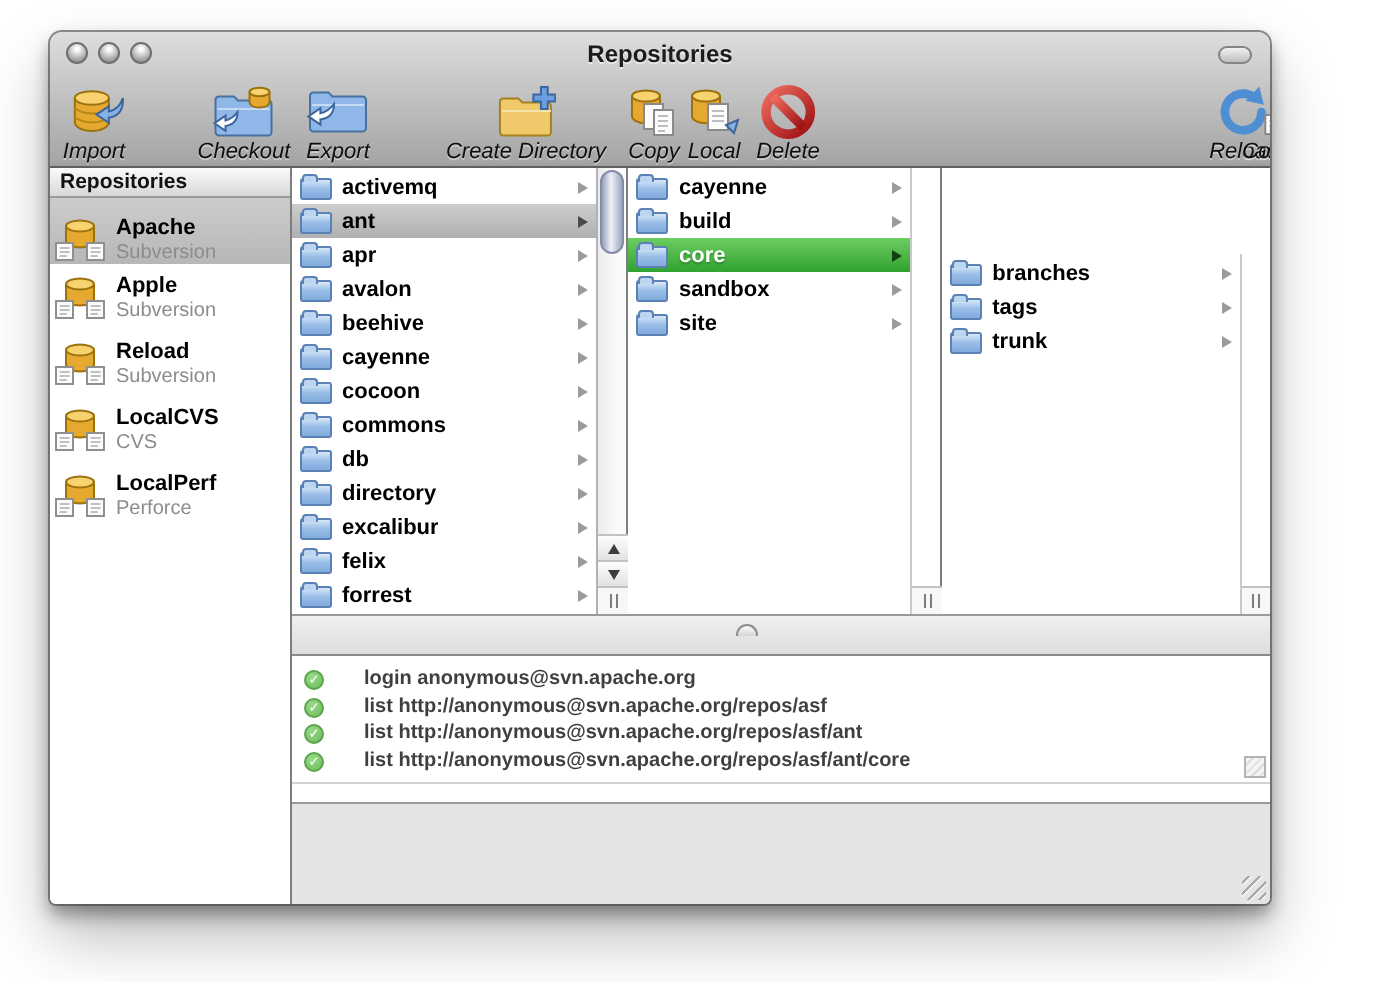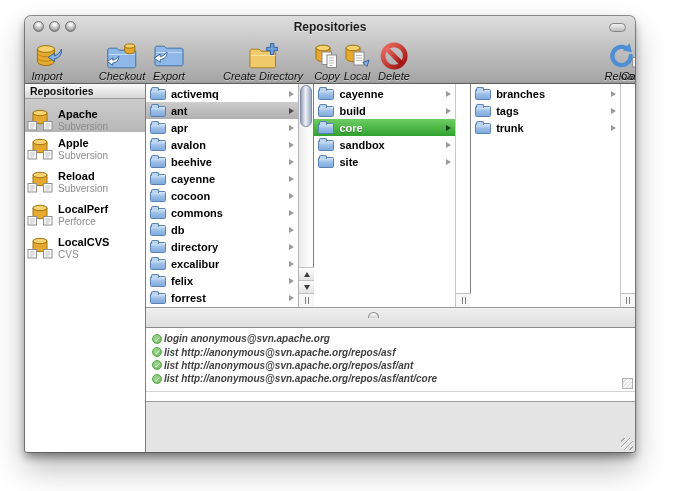--- a/index.html
+++ b/index.html
@@ -36,21 +36,21 @@
   .sb-header{height:15px;background:linear-gradient(#fbfbfb,#d7d7d7);border-bottom:1px solid #9a9a9a;
     font-size:10.5px;font-weight:bold;color:#111;line-height:14px;padding-left:5px;}
   .repo-row{height:33px;display:flex;align-items:center;gap:5px;padding-left:2px;}
   .repo-row.selected{background:linear-gradient(#cccccc,#b7b7b7);align-items:flex-end;}
   .repo-txt{display:flex;flex-direction:column;}
   .repo-name{font-size:11px;font-weight:bold;color:#000;line-height:13px;}
   .repo-type{font-size:10px;color:#8c8c8c;line-height:11px;}
 
   .browser{position:absolute;left:121px;right:0;top:0;height:223px;background:#fff;display:flex;}
   .col{position:relative;display:flex;border-right:1px solid #7e7e7e;}
-  .col.c1{width:185px;} .col.c2{width:172px;} .col.c3{width:180px;border-right:none;}
+  .col.c1{width:185px;} .col.c2{width:172px;} .col.c3{width:180px;border-right:none;margin-top:43px;}
   .col-list{flex:1;padding-top:1px;overflow:hidden;}
   .row{height:17px;display:flex;align-items:center;padding:0 4px 0 4px;font-size:11px;
     font-weight:bold;color:#000;}
   .row .rname{margin-left:5px;white-space:nowrap;overflow:hidden;}
   .row.sel-gray{background:linear-gradient(#cdcdcd,#b0b0b0);}
   .row.sel-green{background:linear-gradient(#6ecd62,#2fa22f);color:#fff;text-shadow:0 1px 1px rgba(0,60,0,.35);}
   .arrow{margin-left:auto;width:0;height:0;border-left:5px solid #9b9b9b;
     border-top:3.5px solid transparent;border-bottom:3.5px solid transparent;flex:none;}
   .row.sel-gray .arrow{border-left-color:#4a4a4a;}
   .row.sel-green .arrow{border-left-color:#123f12;}
@@ -74,21 +74,21 @@
   .colresize i{width:1px;height:7px;background:#7d7d7d;}
 
   .splitter{position:absolute;left:121px;right:0;top:223px;height:20px;
     background:linear-gradient(#efefef,#dedede);border-top:1px solid #9a9a9a;}
   .dimple{position:absolute;left:222px;top:4px;width:11px;height:6px;border-radius:6px 6px 0 0;
     border:1px solid #8d8d8d;border-bottom:none;background:linear-gradient(#fafafa,#d5d5d5);}
 
   .log{position:absolute;left:121px;right:0;top:243px;height:75px;background:#fff;
     border-top:1px solid #8a8a8a;border-bottom:1px solid #9a9a9a;}
   .log-lines{padding:4px 0 0 6px;}
-  .log-line{display:flex;align-items:center;gap:2px;height:13.4px;font-style:italic;}
+  .log-line{display:flex;align-items:flex-end;gap:20px;height:13.4px;}
   .log-text{font-size:10px;font-weight:bold;color:#3f3f3f;white-space:nowrap;}
   .check{width:10px;height:10px;border-radius:50%;background:radial-gradient(circle at 35% 30%,#9ad98b,#6cbd5b);
     border:1px solid #5aa44c;color:#fff;font-size:7px;line-height:9px;text-align:center;flex:none;}
   .log-corner{position:absolute;right:2px;bottom:12px;width:11px;height:11px;border:1px solid #b3b3b3;
     background:repeating-linear-gradient(135deg,#f4f4f4 0 2px,#dcdcdc 2px 3px);}
   .log-hstrip{position:absolute;left:0;right:0;bottom:0;height:10px;background:#fff;border-top:1px solid #d2d2d2;}
 
   .bottomarea{position:absolute;left:121px;right:0;top:318px;bottom:0;background:#e4e4e4;}
   .grip{position:absolute;right:2px;bottom:2px;width:12px;height:12px;
     background:repeating-linear-gradient(135deg,transparent 0 2px,#a7a7a7 2px 3px,#f0f0f0 3px 4px);}
@@ -281,37 +281,37 @@
       <div class="repo-row">
         <svg width="26" height="24" viewBox="0 0 26 24">
           <path d="M6 5 V12.5 c0 1.8 3 3.2 7 3.2 s7-1.4 7-3.2 V5" fill="#e5a930" stroke="#9c720e"></path>
           <ellipse cx="13" cy="5" rx="7" ry="2.7" fill="#f7d26f" stroke="#9c720e"></ellipse>
           <rect x="1" y="13.5" width="8.5" height="8.5" fill="#fbfbfb" stroke="#8f8f8f"></rect>
           <path d="M2.8 16 h5 M2.8 18 h5 M2.8 20 h3.6" stroke="#c0c0c0"></path>
           <rect x="16.5" y="13.5" width="8.5" height="8.5" fill="#fbfbfb" stroke="#8f8f8f"></rect>
           <path d="M18.3 16 h5 M18.3 18 h5 M18.3 20 h3.6" stroke="#c0c0c0"></path>
         </svg>
         <div class="repo-txt">
-          <span class="repo-name">LocalPerf</span>
-          <span class="repo-type">Perforce</span>
+          <span class="repo-name">LocalCVS</span>
+          <span class="repo-type">CVS</span>
         </div>
       </div>
 
       <div class="repo-row">
         <svg width="26" height="24" viewBox="0 0 26 24">
           <path d="M6 5 V12.5 c0 1.8 3 3.2 7 3.2 s7-1.4 7-3.2 V5" fill="#e5a930" stroke="#9c720e"></path>
           <ellipse cx="13" cy="5" rx="7" ry="2.7" fill="#f7d26f" stroke="#9c720e"></ellipse>
           <rect x="1" y="13.5" width="8.5" height="8.5" fill="#fbfbfb" stroke="#8f8f8f"></rect>
           <path d="M2.8 16 h5 M2.8 18 h5 M2.8 20 h3.6" stroke="#c0c0c0"></path>
           <rect x="16.5" y="13.5" width="8.5" height="8.5" fill="#fbfbfb" stroke="#8f8f8f"></rect>
           <path d="M18.3 16 h5 M18.3 18 h5 M18.3 20 h3.6" stroke="#c0c0c0"></path>
         </svg>
         <div class="repo-txt">
-          <span class="repo-name">LocalCVS</span>
-          <span class="repo-type">CVS</span>
+          <span class="repo-name">LocalPerf</span>
+          <span class="repo-type">Perforce</span>
         </div>
       </div>
     </div>
 
     <div class="browser">
 
       <div class="col c1">
         <div class="col-list">
           <div class="row">
               <span class="folder"></span>

